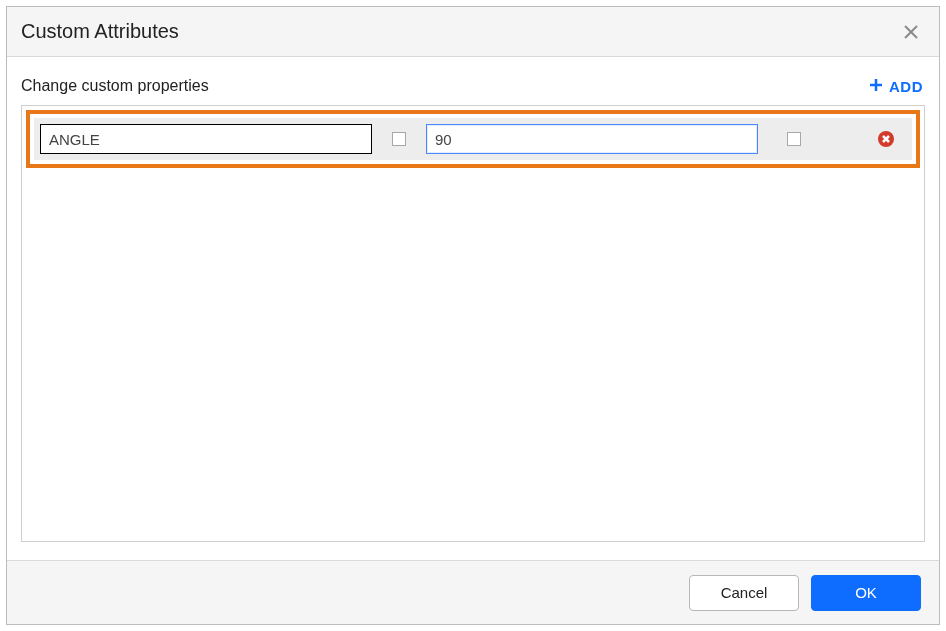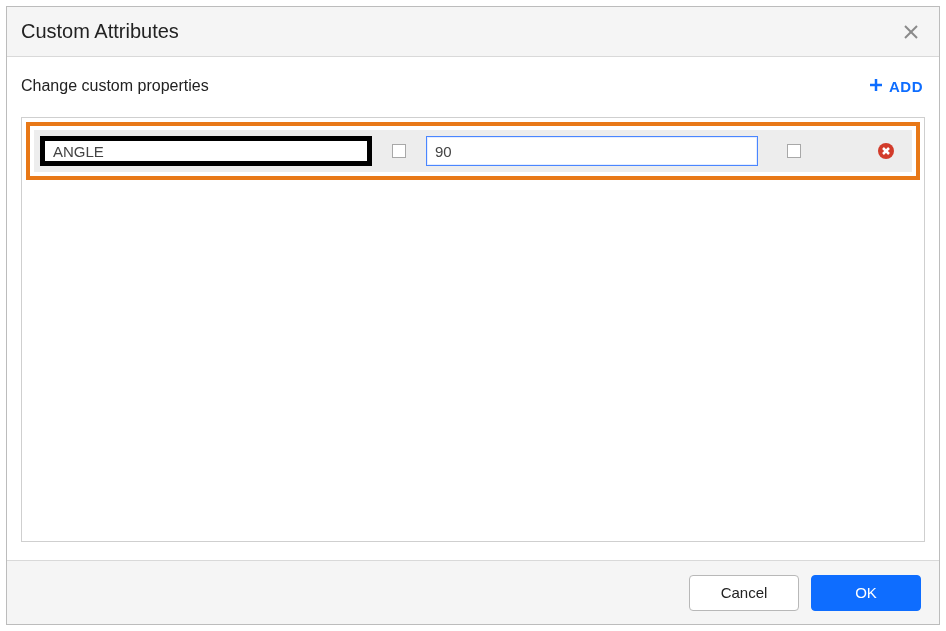--- a/index.html
+++ b/index.html
@@ -46,21 +46,21 @@
     padding: 14px 14px 0 14px;
     position: relative;
     display: flex;
     flex-direction: column;
   }
   .subheader {
     display: flex;
     align-items: center;
     justify-content: space-between;
     height: 30px;
-    margin-bottom: 16px;
+    margin-bottom: 4px;
   }
   .subheader .label {
     font-size: 16px;
     color: #222;
   }
   .add-btn {
     display: flex;
     align-items: flex-start;
     gap: 6px;
     color: #0e6dff;
@@ -106,21 +106,21 @@
     display:flex; align-items:center; justify-content:center;
   }
   .cell-del {
     flex: 1;
     display:flex; align-items:center; justify-content:flex-end;
     padding-right: 8px;
   }
   .txt-input {
     width: 100%;
     height: 30px;
-    border: 5px solid #000000;
+    border: 1px solid #000000;
     background: #fff;
     padding: 0 8px;
     font-size: 15px;
     color: #444;
     outline: none;
   }
   .txt-input.focused {
     border: 1px solid #4a86ff;
     box-shadow: 0 0 0 1px rgba(74,134,255,0.15) inset;
   }

